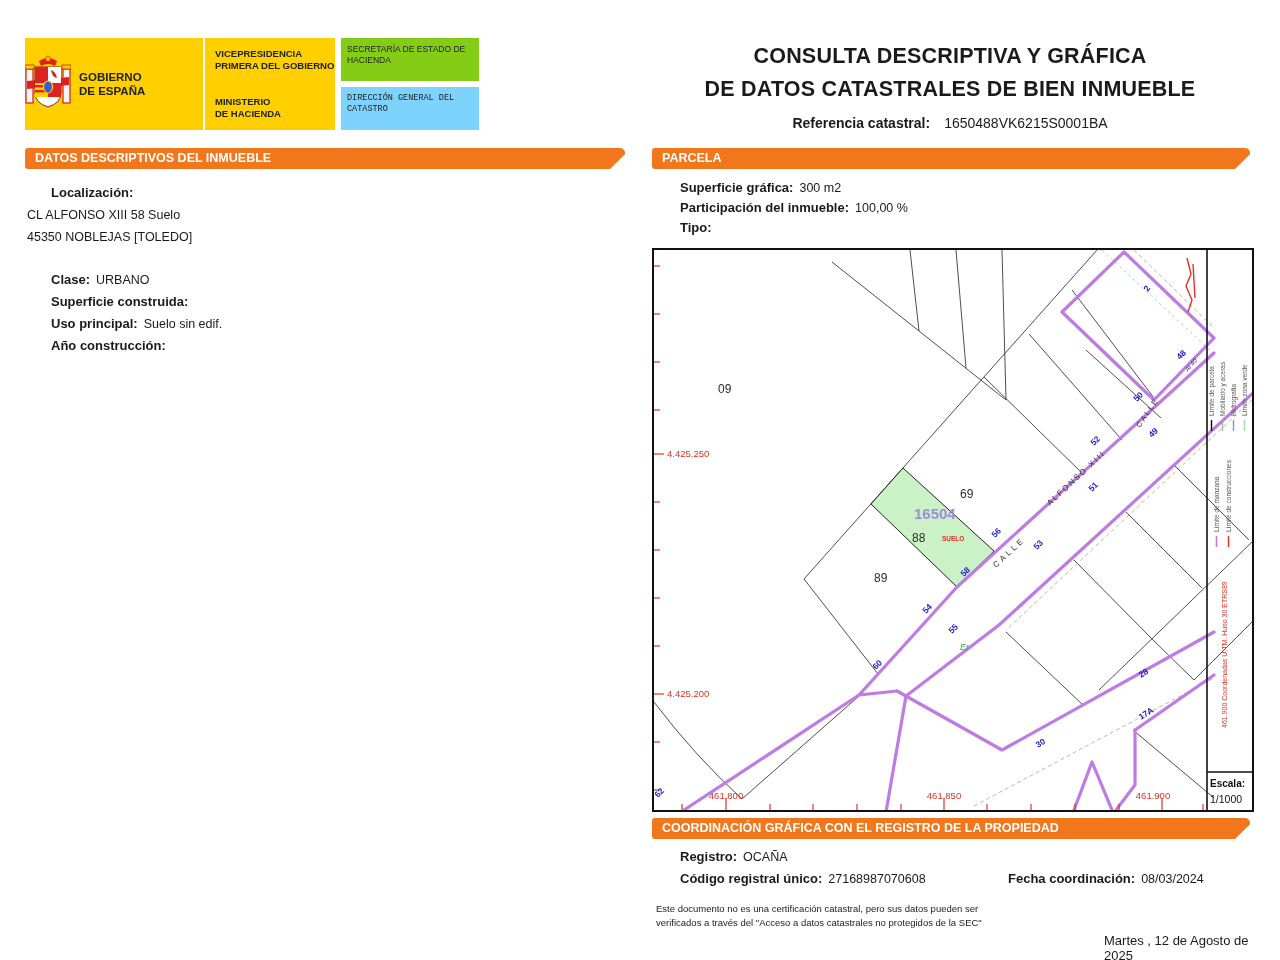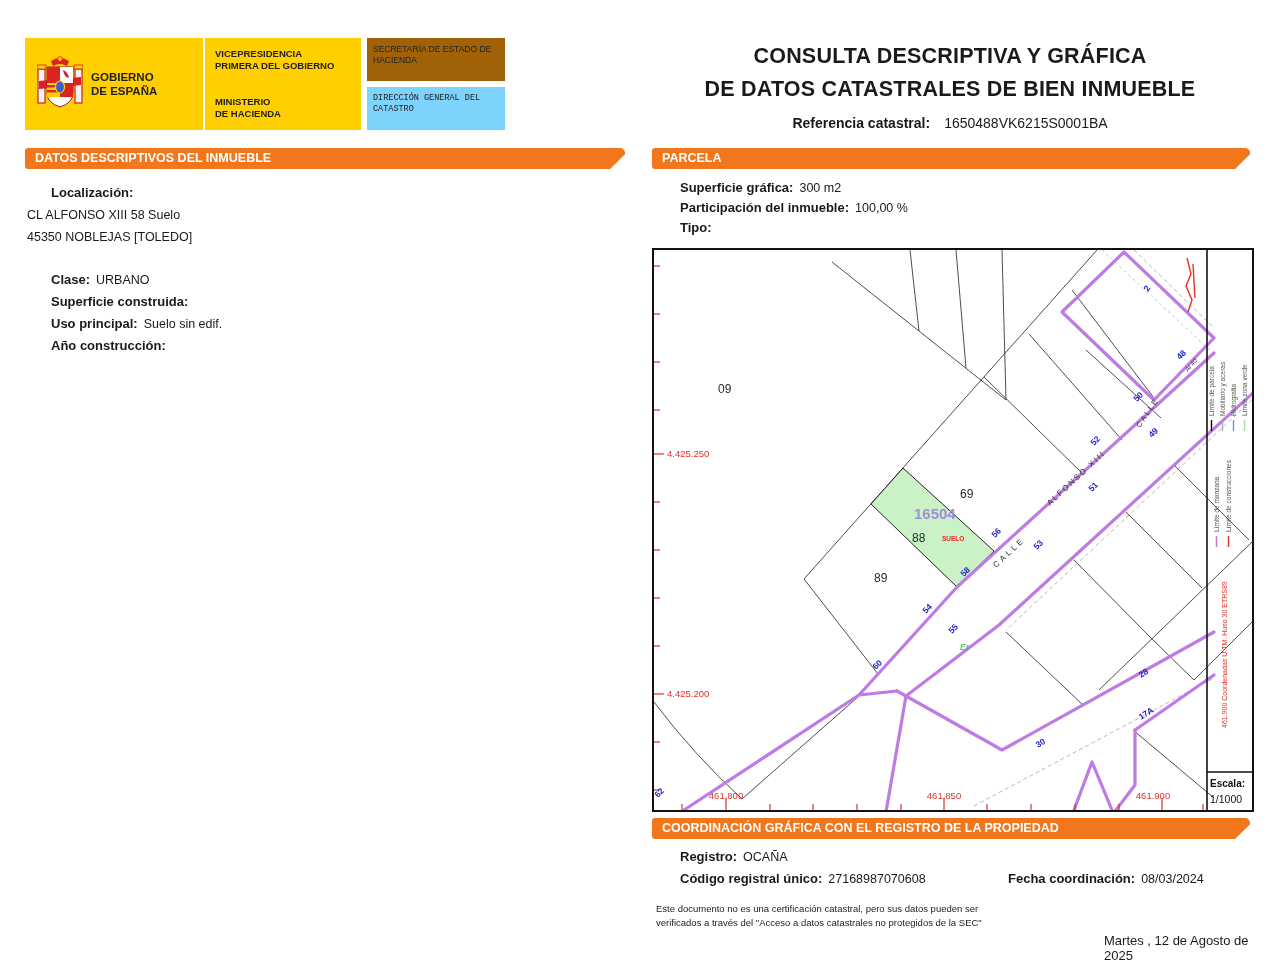--- a/index.html
+++ b/index.html
@@ -1,27 +1,27 @@
 <!DOCTYPE html>
 <html><head>
 <meta charset="utf-8">
 <style>
   html,body{margin:0;padding:0;}
   body{width:1280px;height:960px;background:#ffffff;position:relative;
        font-family:"Liberation Sans",sans-serif;color:#1a1a1a;overflow:hidden;}
   .abs{position:absolute;}
   
   .logo-band{left:25px;top:38px;display:flex;align-items:stretch;height:92px;}
-  .logo-yellow1{width:178px;background:#FFCF00;display:flex;align-items:center;gap:8px;padding-left:12px;box-sizing:border-box;}
-  .logo-yellow2{width:156px;background:#FFCF00;margin-left:2px;display:flex;flex-direction:column;justify-content:space-between;padding:10px 0 10px 10px;box-sizing:border-box;}
+  .logo-yellow1{width:178px;background:#FFCF00;display:flex;align-items:center;gap:8px;padding-left:0;box-sizing:border-box;}
+  .logo-yellow2{width:130px;background:#FFCF00;margin-left:2px;display:flex;flex-direction:column;justify-content:space-between;padding:10px 0 10px 10px;box-sizing:border-box;}
   .logo-gob{font-weight:bold;font-size:11.5px;line-height:1.25;color:#222;}
   .logo-min{font-weight:bold;font-size:9.5px;line-height:1.25;color:#222;}
   .gray-col{margin-left:6px;width:138px;display:flex;flex-direction:column;justify-content:space-between;}
   .gray-box{height:43px;font-size:8.5px;line-height:1.3;padding:6px 6px;box-sizing:border-box;color:#222;}
-  .gray-box.g1{background:#a16207;}
+  .gray-box.g1{background:#84cc16;}
   .gray-box.g2{background:#7dd3fc;font-family:Liberation Mono, monospace;}
   .title-block{left:660px;top:40px;width:580px;text-align:center;}
   .title-line{font-size:21.5px;font-weight:bold;letter-spacing:.2px;line-height:1.55;}
   .ref-line{margin-top:8px;font-size:14px;}
   .ref-line b{margin-right:14px;}
   
   .obar{height:21px;background:#F2761B;color:#fff;font-weight:bold;font-size:12.5px;
         line-height:21px;padding-left:10px;box-sizing:border-box;
         clip-path:polygon(0 0,100% 0,100% 30%,calc(100% - 15px) 100%,0 100%);
         border-radius:3px 5px 0 3px;}

